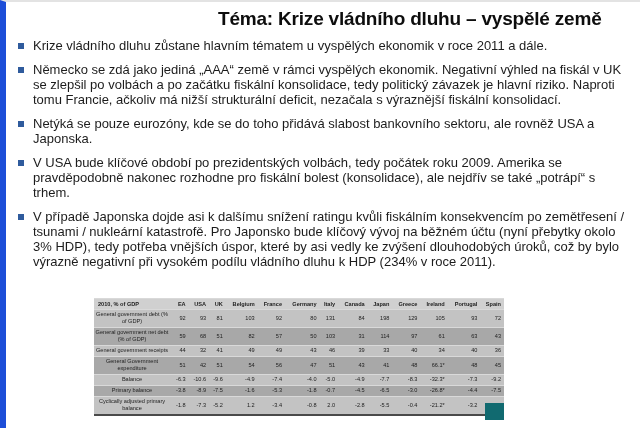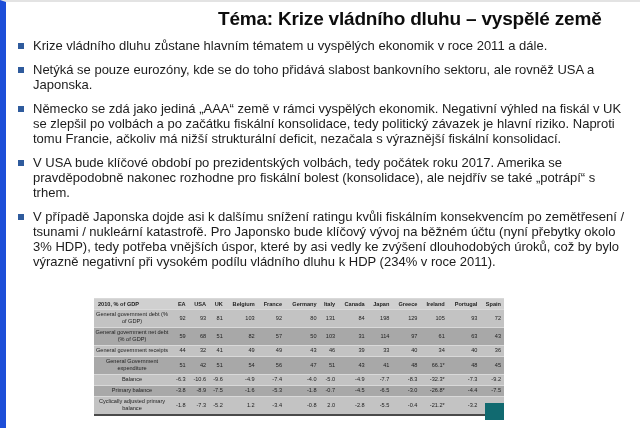--- a/index.html
+++ b/index.html
@@ -97,29 +97,29 @@
 
   <h1 class="title">Téma: Krize vládního dluhu – vyspělé země</h1>
 
   <div class="bullets">
       <div class="bullet-item">
         <span class="bullet-marker"></span>
         <span class="bullet-text">Krize vládního dluhu zůstane hlavním tématem u vyspělých ekonomik v roce 2011 a dále.</span>
       </div>
       <div class="bullet-item">
         <span class="bullet-marker"></span>
+        <span class="bullet-text">Německo se zdá jako jediná „AAA“ země v rámci vyspělých ekonomik. Negativní výhled na fiskál v UK se zlepšil po volbách a po začátku fiskální konsolidace, tedy politický závazek je hlavní riziko. Naproti tomu Francie, ačkoliv má nižší strukturální deficit, nezačala s výraznější fiskální konsolidací.</span>
+      </div>
+      <div class="bullet-item">
+        <span class="bullet-marker"></span>
         <span class="bullet-text">Netýká se pouze eurozóny, kde se do toho přidává slabost bankovního sektoru, ale rovněž USA a Japonska.</span>
       </div>
       <div class="bullet-item">
         <span class="bullet-marker"></span>
-        <span class="bullet-text">Německo se zdá jako jediná „AAA“ země v rámci vyspělých ekonomik. Negativní výhled na fiskál v UK se zlepšil po volbách a po začátku fiskální konsolidace, tedy politický závazek je hlavní riziko. Naproti tomu Francie, ačkoliv má nižší strukturální deficit, nezačala s výraznější fiskální konsolidací.</span>
-      </div>
-      <div class="bullet-item">
-        <span class="bullet-marker"></span>
-        <span class="bullet-text">V USA bude klíčové období po prezidentských volbách, tedy počátek roku 2017. Amerika se pravděpodobně nakonec rozhodne pro fiskální bolest (konsolidace), ale nejdřív se také „potrápí“ s trhem.</span>
+        <span class="bullet-text">V USA bude klíčové období po prezidentských volbách, tedy počátek roku 2009. Amerika se pravděpodobně nakonec rozhodne pro fiskální bolest (konsolidace), ale nejdřív se také „potrápí“ s trhem.</span>
       </div>
       <div class="bullet-item">
         <span class="bullet-marker"></span>
         <span class="bullet-text">V případě Japonska dojde asi k dalšímu snížení ratingu kvůli fiskálním konsekvencím po zemětřesení / tsunami / nukleární katastrofě. Pro Japonsko bude klíčový vývoj na běžném účtu (nyní přebytky okolo 3% HDP), tedy potřeba vnějších úspor, které by asi vedly ke zvýšení dlouhodobých úroků, což by bylo výrazně negativní při vysokém podílu vládního dluhu k HDP (234% v roce 2011).</span>
       </div>
     </div>
 
   <div class="table-wrap">
     <table class="data-table">
       <thead>

